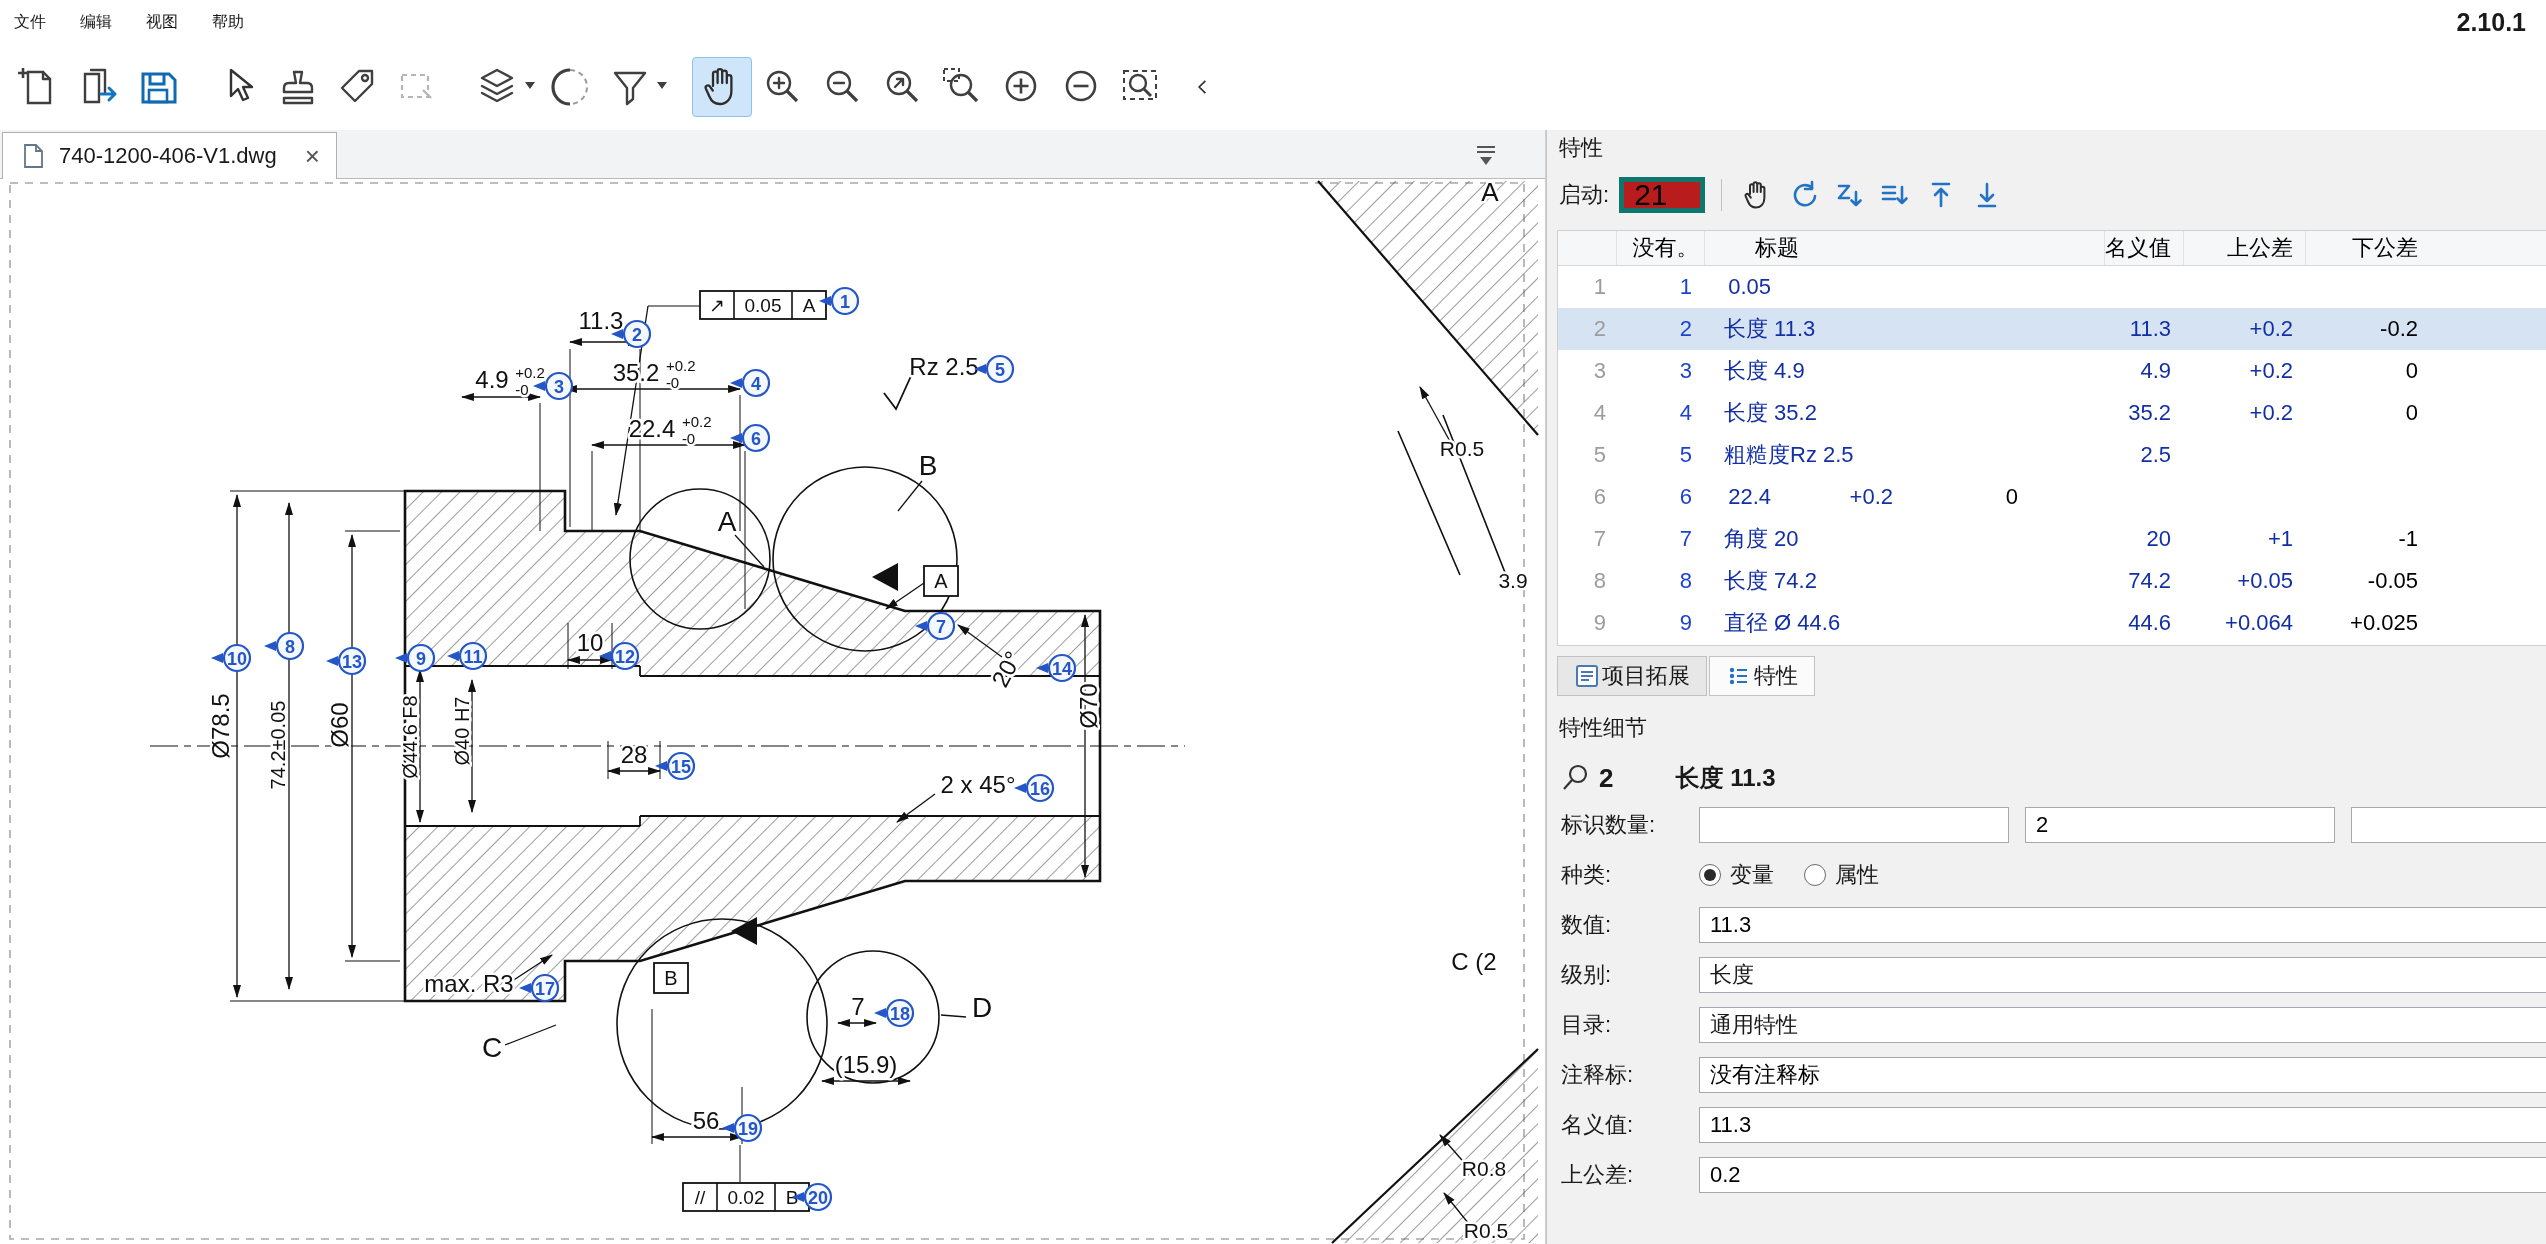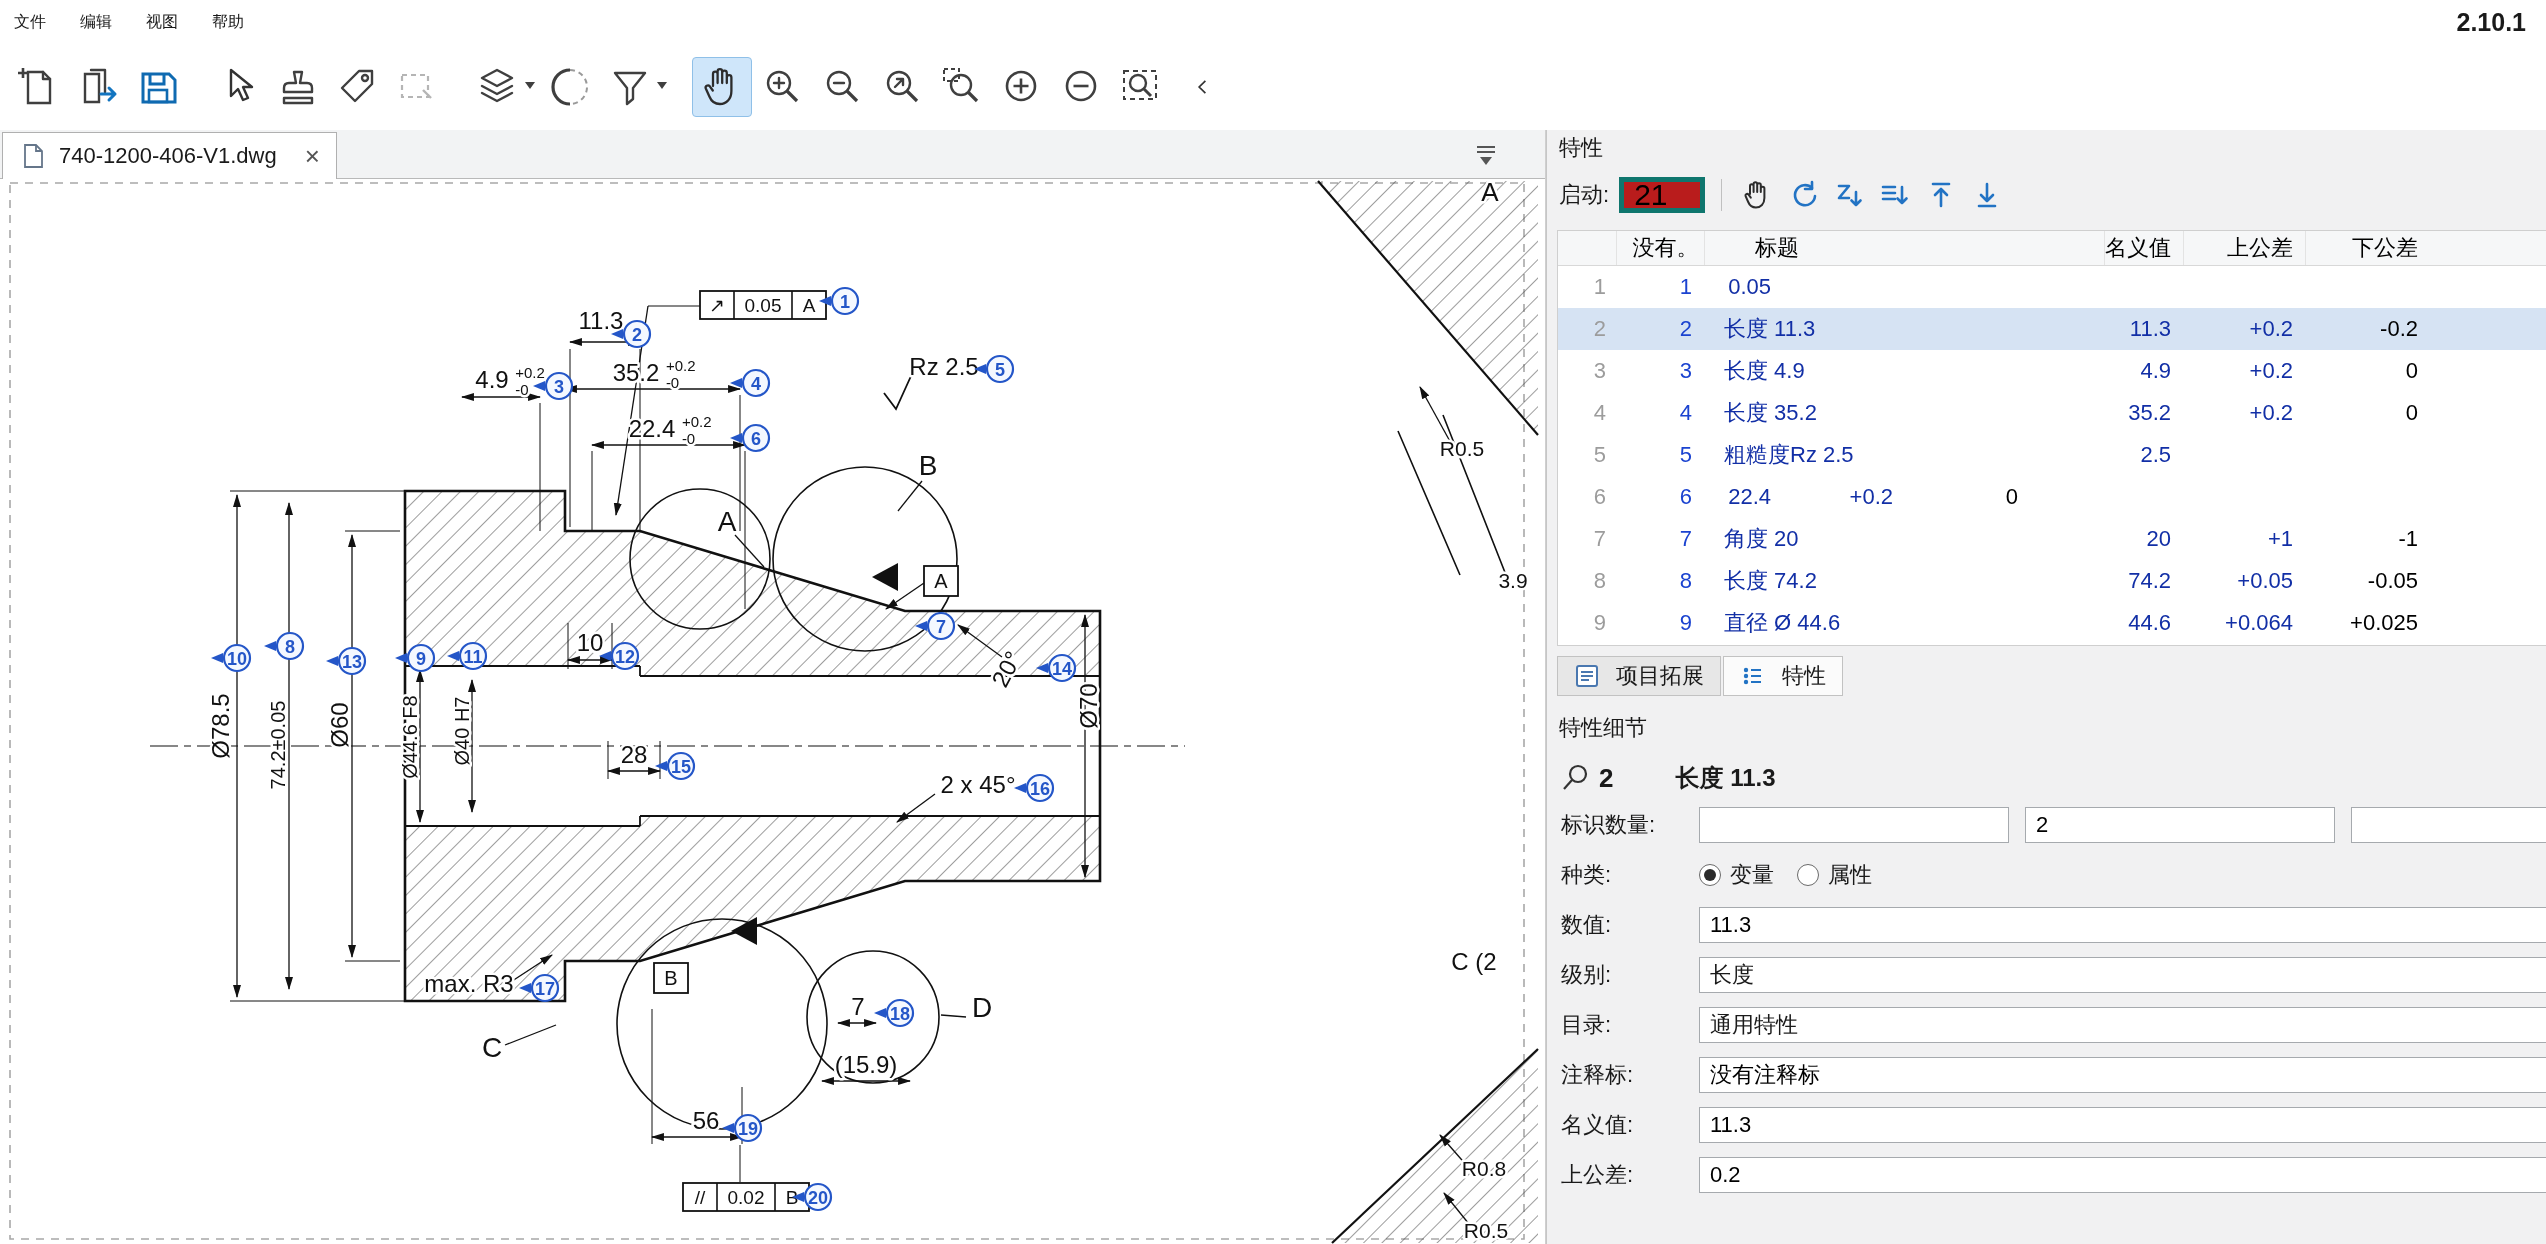--- a/index.html
+++ b/index.html
@@ -57,35 +57,35 @@
   .tc0{width:58px;color:#9c9c9c;text-align:right;padding-right:10px;box-sizing:border-box;}
   .tc1{width:88px;color:#1b43d0;text-align:right;padding-right:12px;box-sizing:border-box;}
   .tc2{width:400px;color:#122fa6;padding-left:20px;box-sizing:border-box;text-align:left;}
   .tc3{width:79px;color:#122fa6;text-align:right;padding-right:12px;box-sizing:border-box;}
   .tc4{width:122px;color:#122fa6;text-align:right;padding-right:12px;box-sizing:border-box;}
   .tc5{width:125px;color:#000000;text-align:right;padding-right:12px;box-sizing:border-box;}
   .thead .tc1{text-align:center;padding-left:10px;padding-right:0;}
   .thead .tc2{padding-left:50px;}
 
   .paneltabs{display:flex;gap:2px;margin:10px 10px 0 10px;flex:none;}
-  .ptab{display:flex;align-items:center;gap:16px;height:40px;padding:0 16px;background:#e7e7e7;border:1px solid #c2c2c2;font-size:22px;box-sizing:border-box;text-align:center;}
+  .ptab{display:flex;align-items:center;gap:2px;height:40px;padding:0 16px;background:#e7e7e7;border:1px solid #c2c2c2;font-size:22px;box-sizing:border-box;text-align:center;}
   .ptab.active{background:#fbfbfb;}
   .pticon svg{width:26px;height:26px;display:block;}
 
   .panel-header.details{margin-top:14px;}
   .details-body{flex:1;position:relative;padding:10px 44px 0 14px;}
   .drow.title-row{display:flex;align-items:center;height:44px;}
   .balloon-ic svg{width:30px;height:30px;display:block;}
   .dno{font-size:26px;font-weight:bold;margin-left:8px;}
   .dtitle{font-size:24px;font-weight:bold;margin-left:62px;}
   .frow{display:flex;align-items:center;height:50px;gap:16px;}
   .flabel{width:122px;flex:none;font-size:22px;}
   .fin{flex:1;height:36px;box-sizing:border-box;border:1px solid #a6aaae;background:#fff;font-size:22px;padding:0 10px;font-family:inherit;min-width:0;}
   .fselect{flex:1;height:36px;box-sizing:border-box;border:1px solid #a6aaae;background:#fff;display:flex;align-items:center;padding:0 34px 0 10px;position:relative;font-size:22px;}
-  .radio-group{display:flex;gap:23px;align-items:center;}
+  .radio-group{display:flex;gap:30px;align-items:center;}
   .radio-opt{display:flex;align-items:center;gap:9px;}
   .rb{width:22px;height:22px;border:1px solid #6a6a6a;border-radius:50%;display:inline-block;position:relative;background:#fff;box-sizing:border-box;}
   .rb.on::after{content:"";position:absolute;left:4px;top:4px;right:4px;bottom:4px;background:#2b2b2b;border-radius:50%;}
 
   
   #drawing-svg text{font-family:"Liberation Sans",sans-serif;}
   #drawing-svg text.dlab{fill:#111;paint-order:stroke;stroke:#fff;stroke-width:5px;stroke-linejoin:round;}
   #drawing-svg text.bnum{fill:#2456c8;font-weight:bold;stroke:none;}
   #drawing-svg text.boxt{fill:#111;}
 </style>

